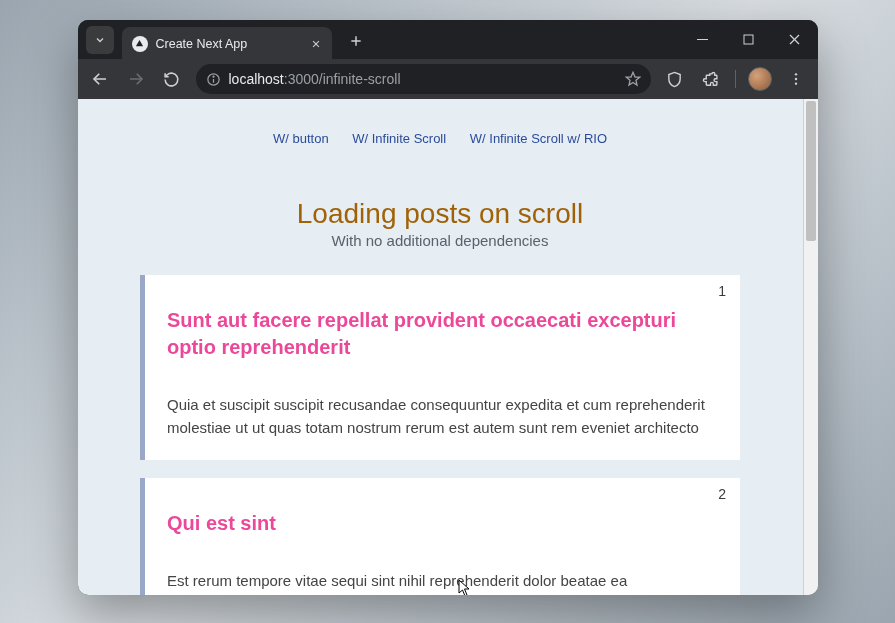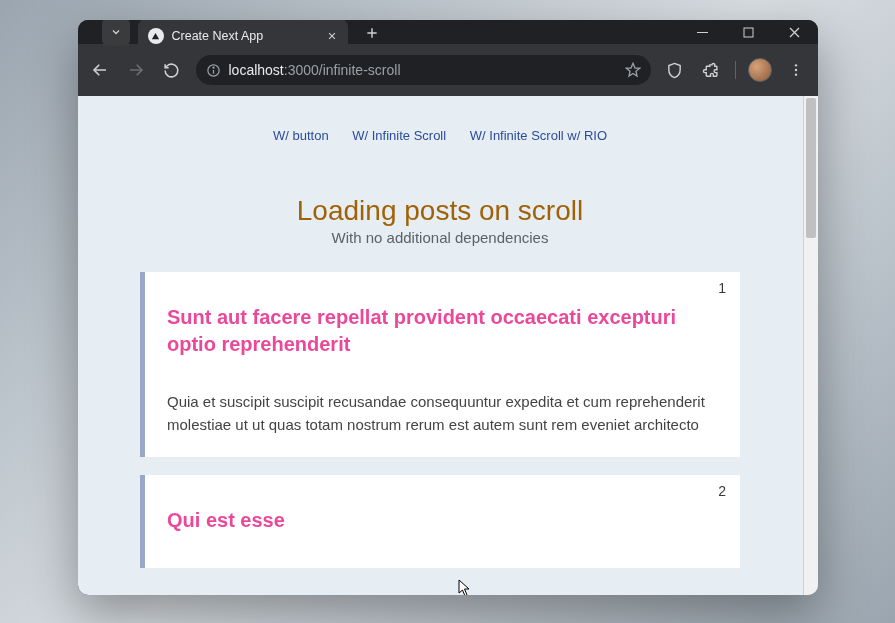--- a/index.html
+++ b/index.html
@@ -15,24 +15,24 @@
     width: 740px;
     height: 575px;
     border-radius: 10px;
     overflow: hidden;
     box-shadow: 0 20px 50px rgba(0,0,0,.35);
     display: flex; flex-direction: column;
     background: #202124;
   }
   
   .tabstrip {
-    height: 24px;
+    height: 39px;
     background: #202124;
     display: flex; align-items: center;
-    padding-left: 24px;
+    padding-left: 8px;
     position: relative;
   }
   .search-tabs {
     width: 28px; height: 28px;
     border-radius: 6px;
     background: #3a3b3d;
     display: flex; align-items: center; justify-content: center;
     color: #cfd0d1;
     margin-right: 8px;
     cursor: pointer;
@@ -75,21 +75,21 @@
     height: 40px;
   }
   .win-btn {
     width: 46px; height: 40px;
     display: flex; align-items: center; justify-content: center;
     color: #cfd0d1; font-size: 12px;
     cursor: pointer;
   }
   
   .toolbar {
-    height: 52px;
+    height: 40px;
     background: #35363a;
     display: flex; align-items: center;
     padding: 0 6px;
     gap: 4px;
   }
   .tb-icon {
     width: 32px; height: 32px;
     border-radius: 50%;
     display: flex; align-items: center; justify-content: center;
     color: #cfd0d1; cursor: pointer;
@@ -291,21 +291,22 @@
       <div class="subtitle">With no additional dependencies</div>
 
       <div class="posts">
         <div class="post">
           <div class="num">1</div>
           <h2>Sunt aut facere repellat provident occaecati excepturi optio reprehenderit</h2>
           <p>Quia et suscipit suscipit recusandae consequuntur expedita et cum reprehenderit molestiae ut ut quas totam nostrum rerum est autem sunt rem eveniet architecto</p>
         </div>
         <div class="post">
           <div class="num">2</div>
-          <h2>Qui est esse</h2>
+          <h2>Qui est sint</h2>
+          <p>Est rerum tempore vitae sequi sint nihil reprehenderit dolor beatae ea</p>
         </div>
       </div>
 
     </div>
 
     <div class="scrollbar-track">
       <div class="scrollbar-thumb"></div>
     </div>
 
     <svg class="cursor" viewBox="0 0 12 18">

